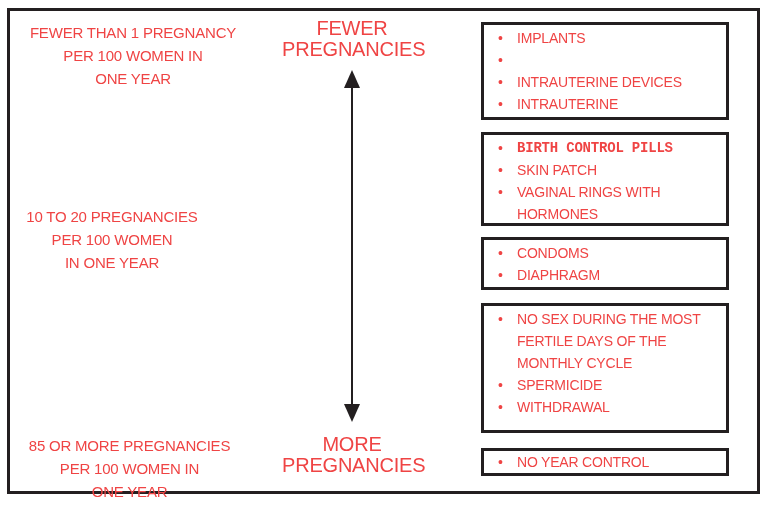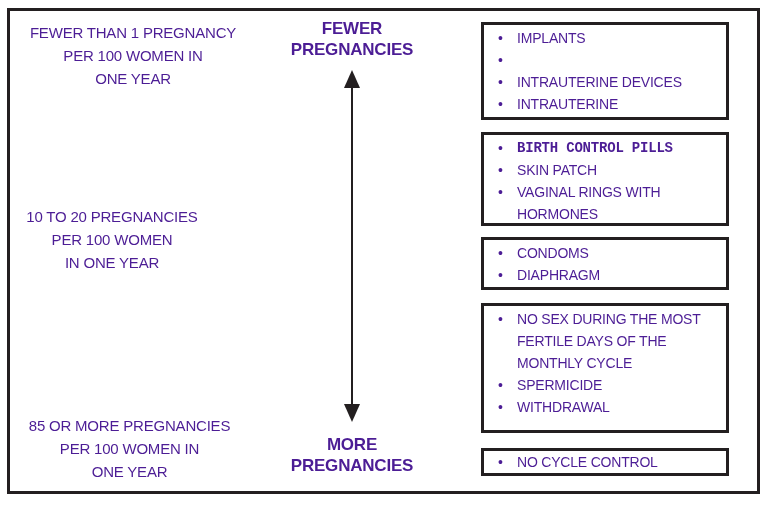--- a/index.html
+++ b/index.html
@@ -2,51 +2,51 @@
 <html><head>
 <meta charset="utf-8">
 <style>
   html, body { margin: 0; padding: 0; background: #ffffff; }
   #stage {
     position: relative;
     width: 769px;
     height: 505px;
     background: #ffffff;
     font-family: "Liberation Sans", sans-serif;
-    color: #4c1d95;
+    color: #ef4444;
     overflow: hidden;
   }
   .frame {
     position: absolute;
     left: 7px; top: 8px;
     width: 753px; height: 486px;
     border: 3px solid #231f20;
     box-sizing: border-box;
   }
   
   .rate {
     position: absolute;
     text-align: center;
     white-space: pre-line;
     font-size: 15px;
     line-height: 23px;
     letter-spacing: -0.2px;
   }
   .rate1 { left: 18px;  top: 21px;  width: 230px; }
   .rate2 { left: 2px;   top: 205px; width: 220px; }
-  .rate3 { left: 12px;  top: 414px; width: 235px; }
+  .rate3 { left: 12px;  top: 434px; width: 235px; }
   
   .axis-label {
     position: absolute;
     left: 282px;
     width: 140px;
     text-align: center;
     white-space: pre-line;
-    font-weight: bold;
-    font-size: 17px;
+    font-weight: normal;
+    font-size: 20px;
     line-height: 21px;
     letter-spacing: -0.2px;
   }
   .axis-top    { top: 18px; }
   .axis-bottom { top: 434px; }
   .arrow-svg {
     position: absolute;
     left: 338px; top: 70px;
     width: 28px; height: 352px;
   }
@@ -165,16 +165,16 @@
     </div>
     <div class="item">
       <span class="bullet">•</span>
       <span class="itxt">WITHDRAWAL</span>
     </div>
   </div>
 
   <div class="mbox mbox5">
     <div class="item">
       <span class="bullet">•</span>
-      <span class="itxt">NO CYCLE CONTROL</span>
+      <span class="itxt">NO YEAR CONTROL</span>
     </div>
   </div>
 </div>
 
 </body></html>

